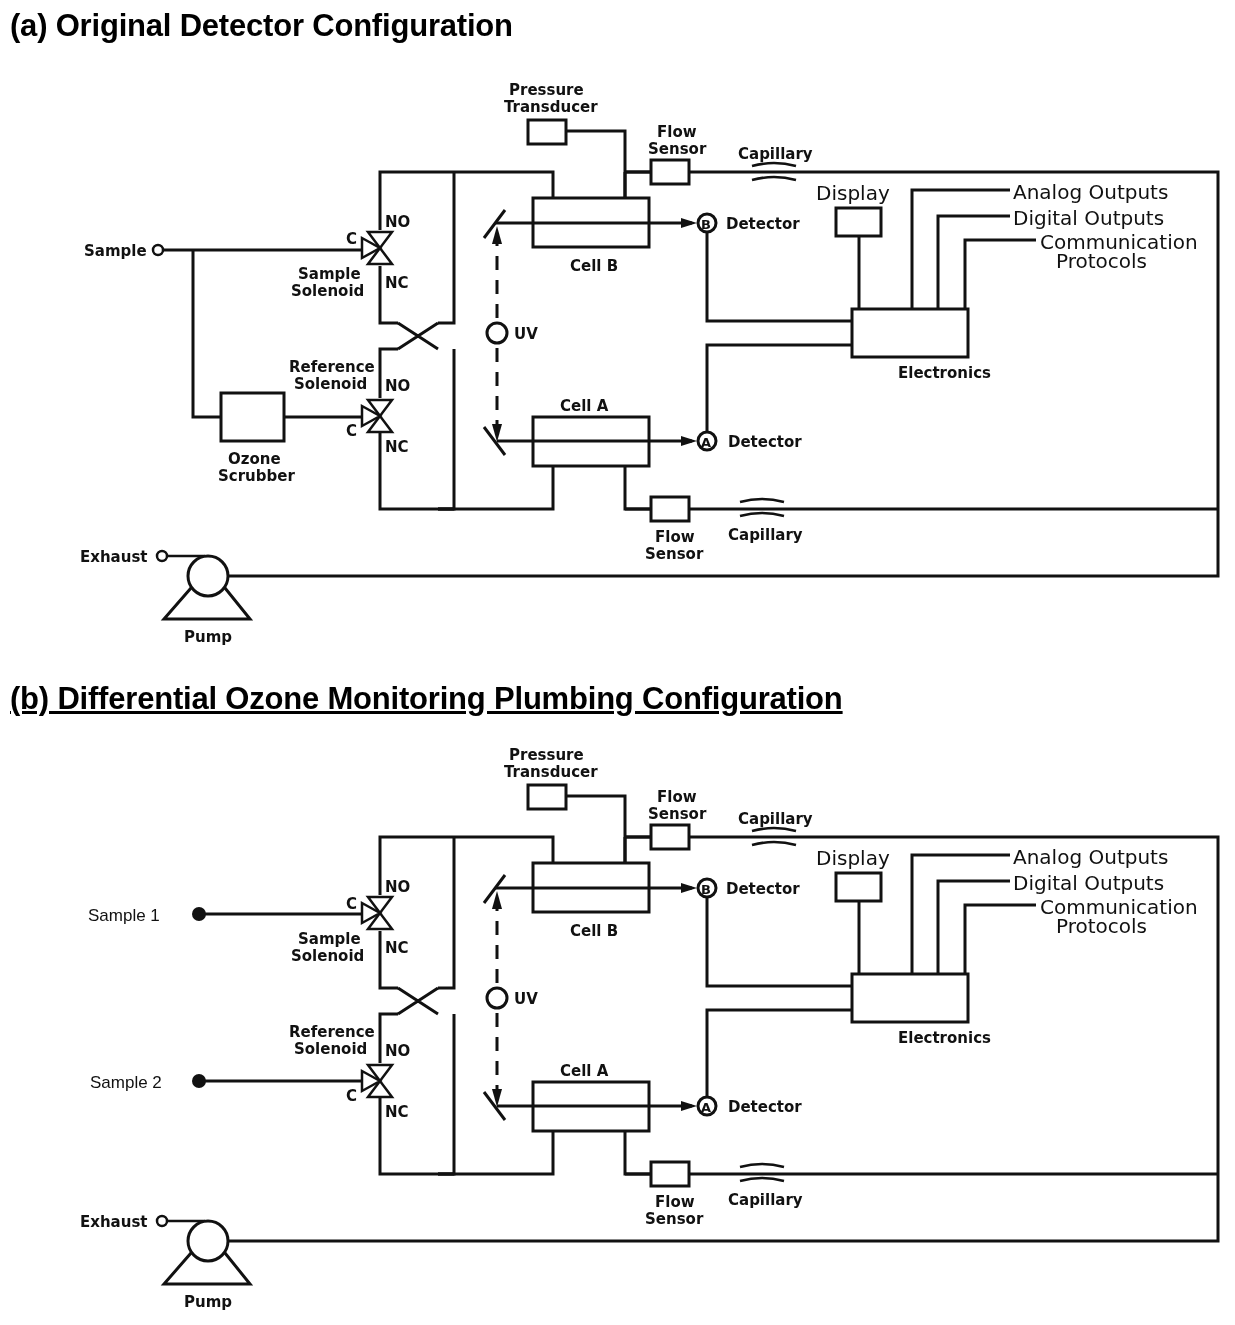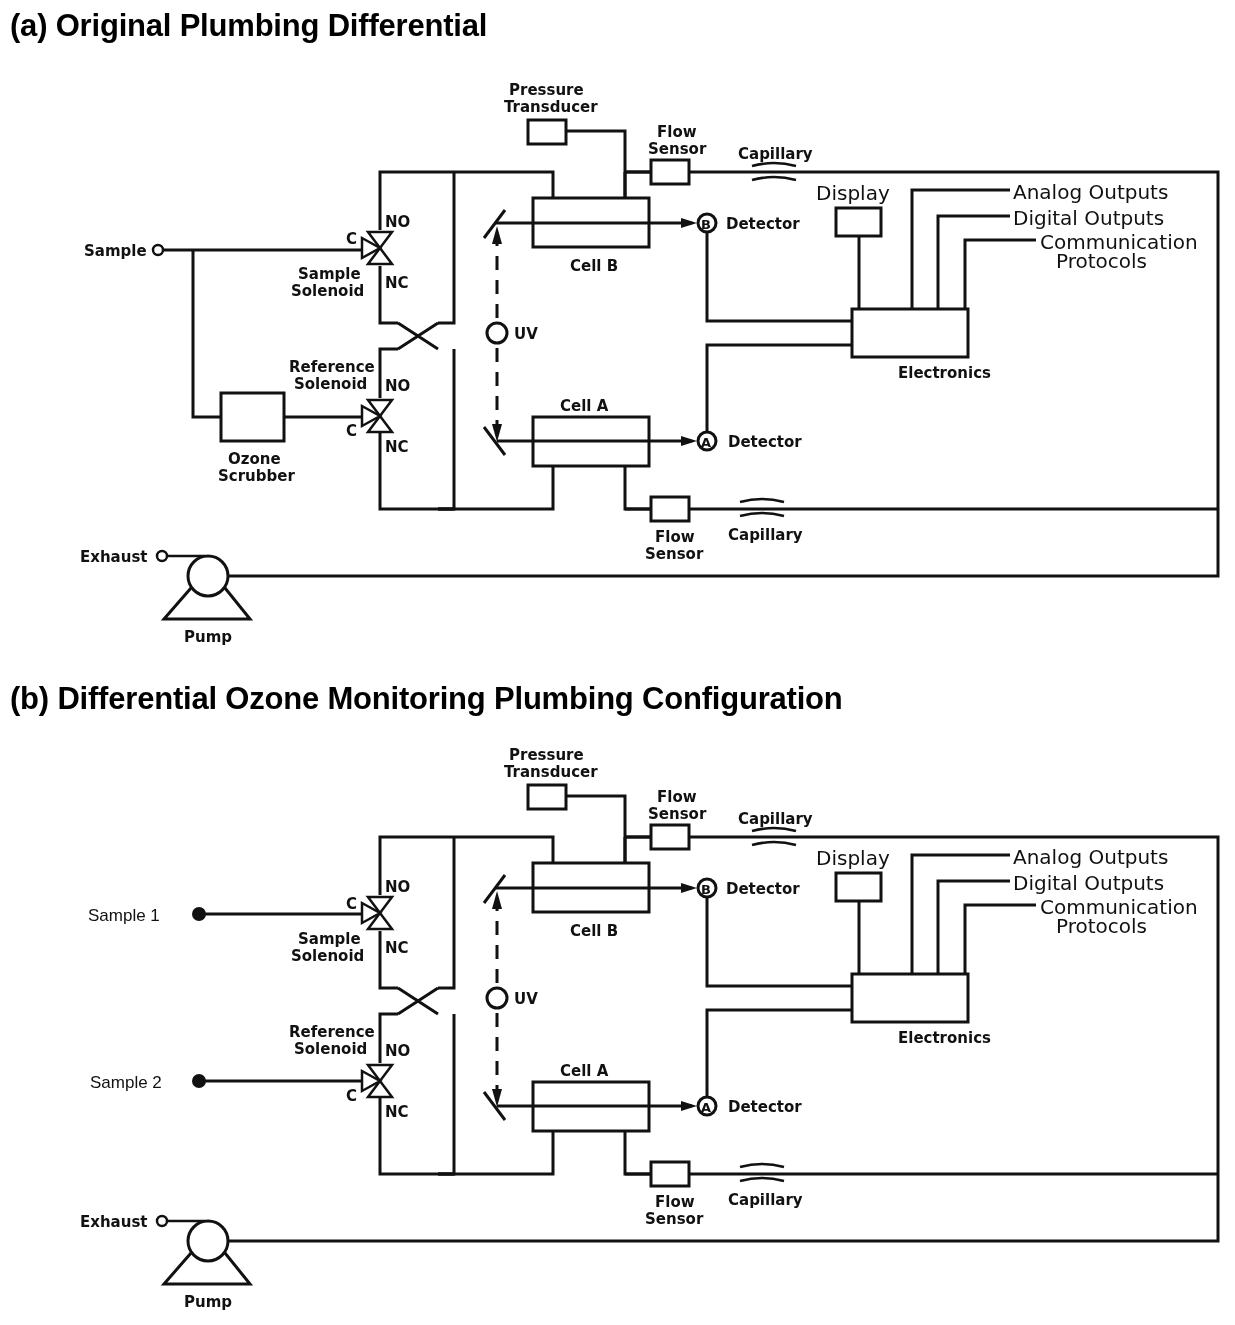--- a/index.html
+++ b/index.html
@@ -4,37 +4,37 @@
 <style>
   html, body { margin: 0; padding: 0; background: #ffffff; }
   body { width: 1235px; height: 1325px; position: relative; overflow: hidden; }
   .panel-title {
     position: absolute; left: 10px;
     font-family: "Liberation Sans", sans-serif;
     font-weight: bold; font-size: 31px; color: #000;
     letter-spacing: -0.2px;
   }
   #title-a { top: 8px; }
-  #title-b { top: 681px; }
+  #title-b { top: 681px; text-decoration: underline; }
   svg.diagram { position: absolute; left: 0; width: 1235px; height: 665px; }
   #svg-a { top: 0; }
   #svg-b { top: 665px; }
   svg text { font-family: "DejaVu Sans", sans-serif; font-weight: bold; fill: #111; }
   .lbl { font-size: 15px; }
   .lbl-big { font-size: 20px; font-weight: normal; }
   .sample-lbl { font-family: "Liberation Sans", sans-serif; font-weight: normal; font-size: 17px; }
   .ln { stroke: #111; stroke-width: 3; fill: none; }
   .ln2 { stroke: #111; stroke-width: 2.5; fill: none; }
   .box { stroke: #111; stroke-width: 3; fill: #fff; }
   .dash { stroke: #111; stroke-width: 3; stroke-dasharray: 14 10; fill: none; }
 </style>
 </head>
 <body>
 
-<div class="panel-title" id="title-a">(a) Original Plumbing Differential</div>
+<div class="panel-title" id="title-a">(a) Original Detector Configuration</div>
 
 <svg class="diagram" id="svg-a" viewBox="0 0 1235 665">
   <g>
 
     <path class="ln" d="M625,172 H1218 V576 H210"></path>
     <path class="ln" d="M625,509 H1218"></path>
 
     <path class="ln" d="M380,230 V172 H553 V198"></path>
     <path class="ln" d="M380,266 V323 H398 M454,172 V323 H438"></path>
 

